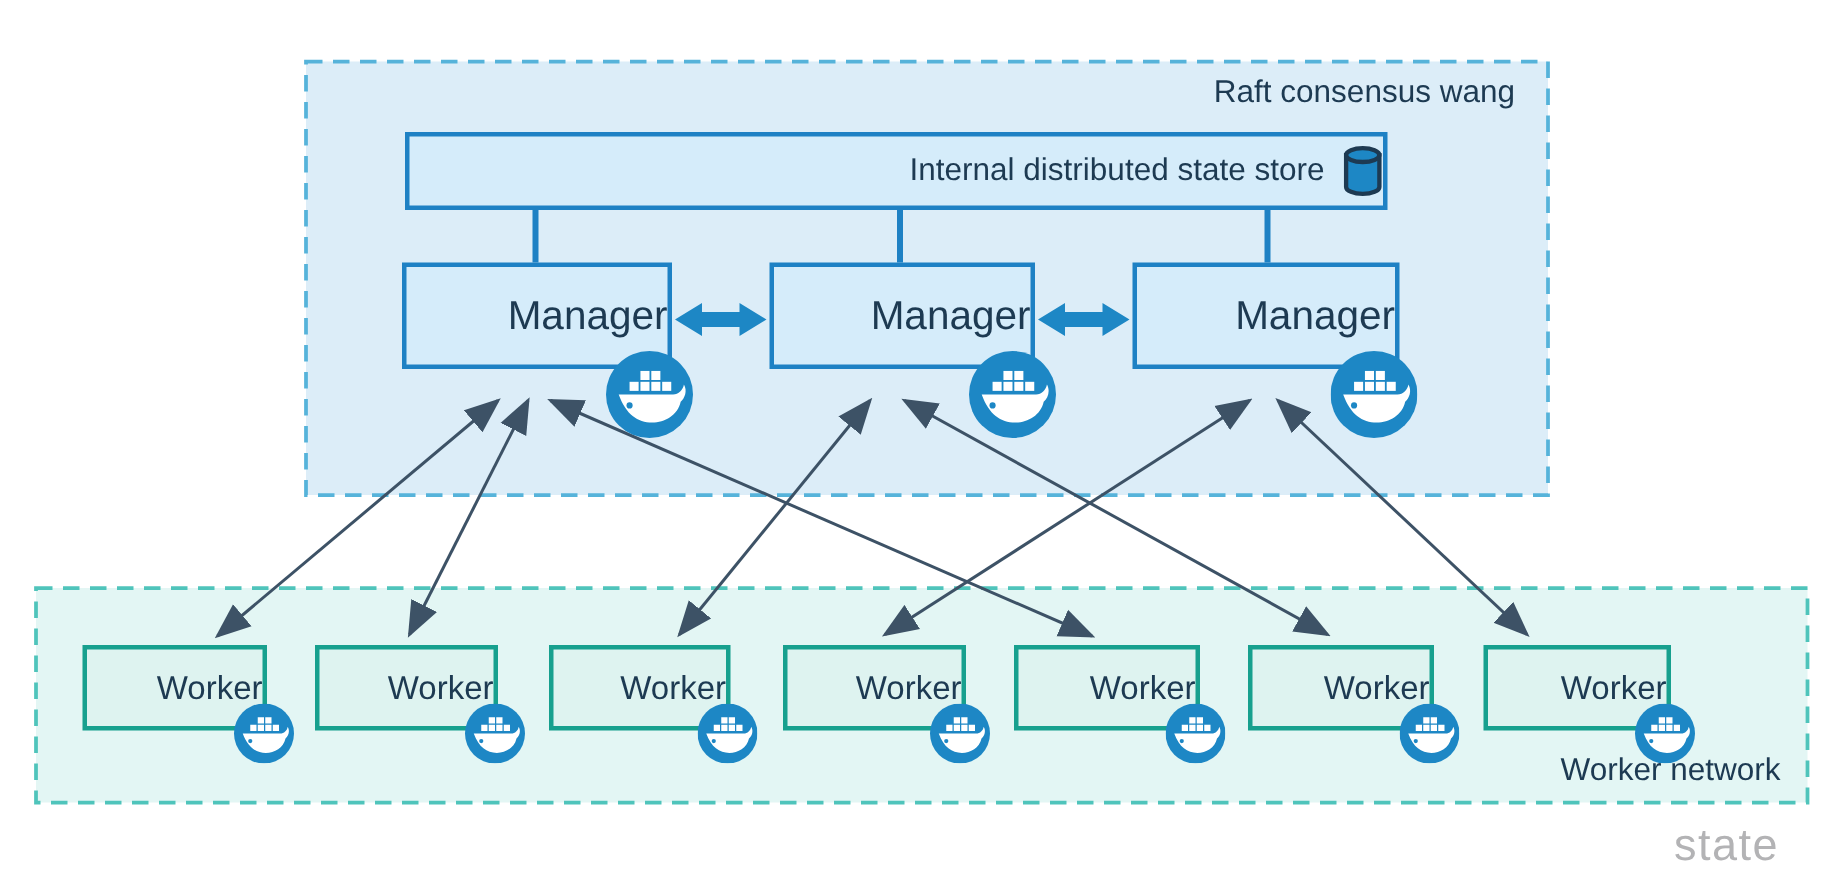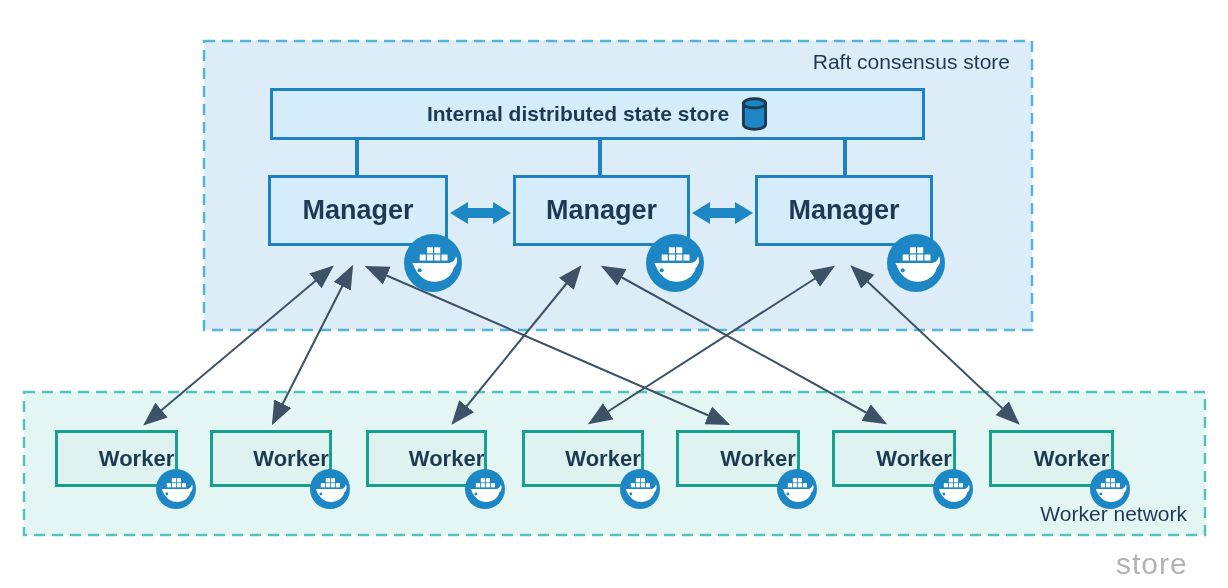--- a/index.html
+++ b/index.html
@@ -7,21 +7,21 @@
     --gossip-fill:#e3f6f4; --gossip-border:#4fc4bb;
     --node-blue-fill:#d5ecfa; --node-blue-border:#1e81c4;
     --worker-fill:#def3f0; --worker-border:#17a08e;
     --docker-blue:#1d87c5; --arrow-gray:#3d5266;
     --text-navy:#1d3a52; --watermark-gray:#b3b3b5;
   }
   html,body{margin:0;padding:0;background:#fff;}
   .canvas{position:relative;width:1228px;height:588px;background:#fff;overflow:hidden;
           font-family:"Liberation Sans", sans-serif;color:var(--text-navy);}
   .layer{position:absolute;left:0;top:0;}
-  .node{position:absolute;display:flex;align-items:center;justify-content:center;box-sizing:border-box;font-weight:bold;}
+  .node{position:absolute;display:flex;align-items:center;justify-content:flex-end;box-sizing:border-box;}
   .state-store{left:270px;top:88px;width:655px;height:52px;background:var(--node-blue-fill);
                border:3px solid var(--node-blue-border);gap:12px;font-size:21px;}
   .manager{background:var(--node-blue-fill);border:3px solid var(--node-blue-border);
            top:175px;height:71px;font-size:27px;}
   .m1{left:268px;width:180px;} .m2{left:513px;width:177px;} .m3{left:755px;width:178px;}
   .worker{background:var(--worker-fill);border:3px solid var(--worker-border);
           top:430px;height:57px;font-size:22px;padding-left:40px;}
   .w1{left:55px;width:123px;} .w2{left:210px;width:122px;} .w3{left:366px;width:121px;}
   .w4{left:522px;width:122px;} .w5{left:676px;width:124px;} .w6{left:832px;width:124px;}
   .w7{left:989px;width:125px;}
@@ -81,21 +81,21 @@
       <line x1="332" y1="267" x2="145" y2="424" marker-start="url(#ah)" marker-end="url(#ah)"></line>
       <line x1="352" y1="267" x2="273" y2="423" marker-start="url(#ah)" marker-end="url(#ah)"></line>
       <line x1="367" y1="267" x2="728" y2="424" marker-start="url(#ah)" marker-end="url(#ah)"></line>
       <line x1="580" y1="267" x2="453" y2="423" marker-start="url(#ah)" marker-end="url(#ah)"></line>
       <line x1="603" y1="267" x2="885" y2="423" marker-start="url(#ah)" marker-end="url(#ah)"></line>
       <line x1="833" y1="267" x2="590" y2="423" marker-start="url(#ah)" marker-end="url(#ah)"></line>
       <line x1="852" y1="267" x2="1018" y2="423" marker-start="url(#ah)" marker-end="url(#ah)"></line>
     </g>
   </svg>
 
-  <div class="grp-label raft-label">Raft consensus store</div>
+  <div class="grp-label raft-label">Raft consensus wang</div>
 
   <div class="node state-store">
     <span>Internal distributed state store</span>
     <svg class="db-icon">
         <use href="#db"></use>
       </svg>
   </div>
 
   <div class="node manager m1">
     <span>Manager</span>
@@ -156,14 +156,14 @@
     </svg>
   <svg class="whale whale-w" style="left:933px;top:469px">
       <use href="#whale"></use>
     </svg>
   <svg class="whale whale-w" style="left:1090px;top:469px">
       <use href="#whale"></use>
     </svg>
 
   <div class="grp-label gossip-label">Worker network</div>
 
-  <div class="watermark">store</div>
+  <div class="watermark">state</div>
 </div>
 
 </body></html>

